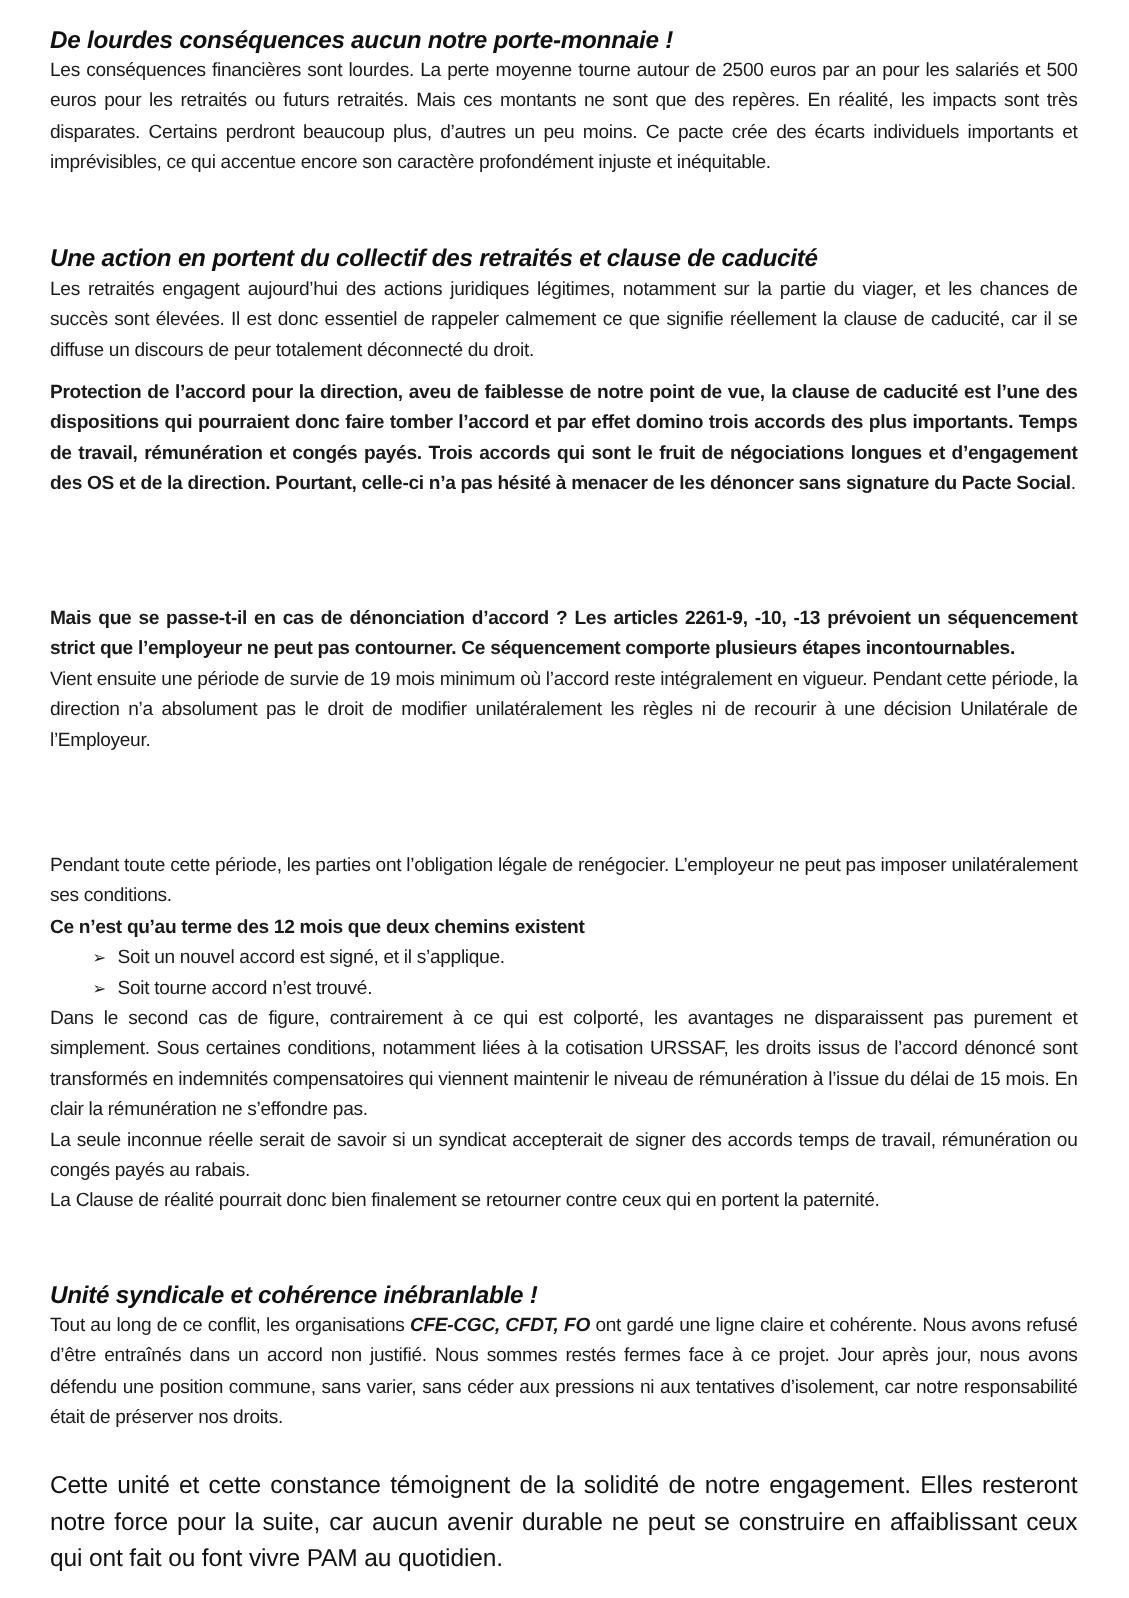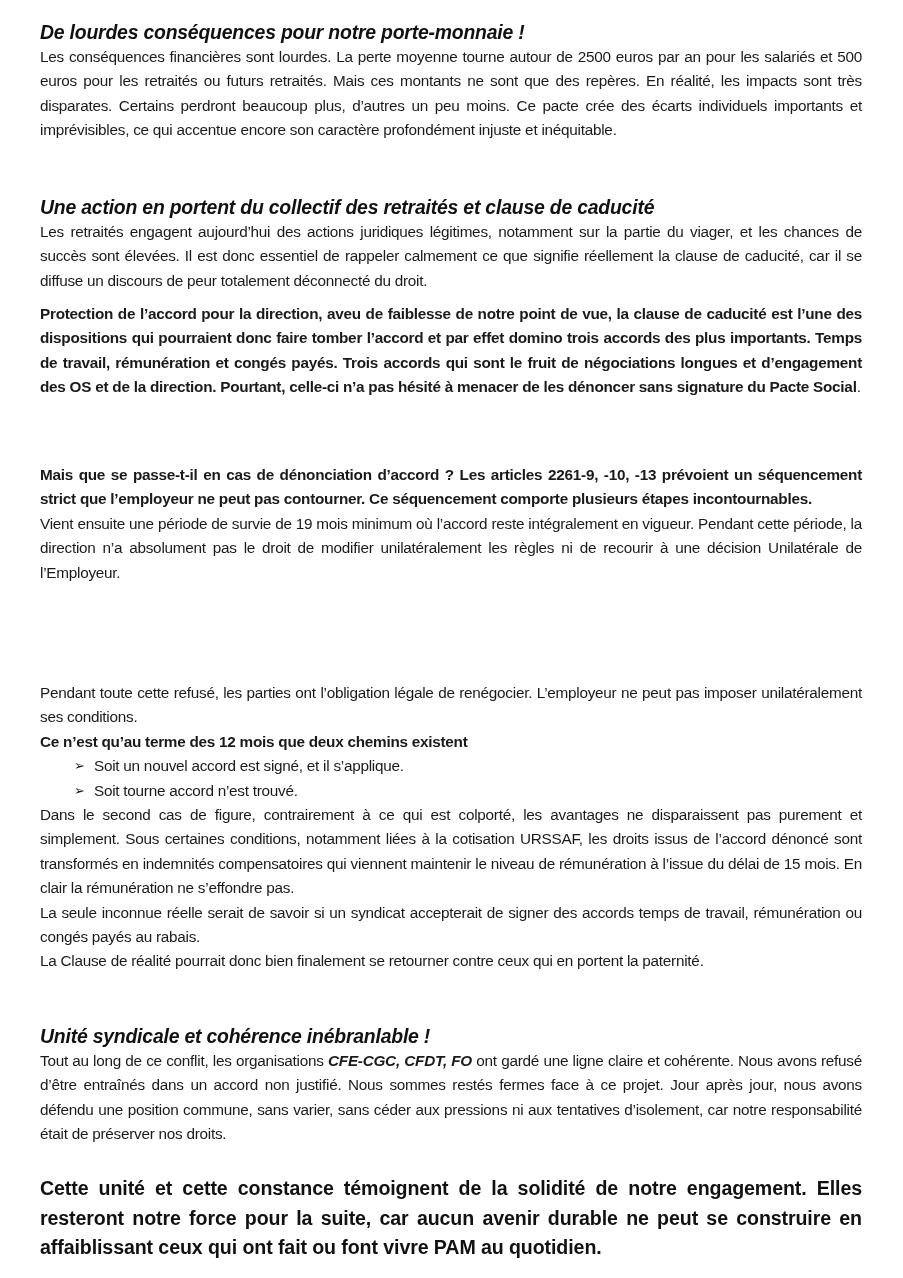--- a/index.html
+++ b/index.html
@@ -20,50 +20,50 @@
       color: #111;
     }
     p { margin: 0; text-align: justify; }
     p.last { text-align: left; font-weight: bold; }
     .b { font-weight: bold; }
     .bi { font-weight: bold; font-style: italic; }
     ul { list-style: none; margin: 0; padding: 0 0 0 34px; }
     ul li { position: relative; padding-left: 20px; }
     ul li .arrow { position: absolute; left: 0; top: 0; font-size: 13px; }
     .final {
-      font-weight: bold; font-size: 19.6px; line-height: 29.5px; letter-spacing: -0.1px;
+      font-weight: normal; font-size: 19.6px; line-height: 29.5px; letter-spacing: -0.1px;
       color: #111;
     }
   </style>
 </head>
 <body>
 
 <div class="page">
 
   <div class="col" style="top:19px;">
-    <div class="h">De lourdes conséquences pour notre porte-monnaie !</div>
+    <div class="h">De lourdes conséquences aucun notre porte-monnaie !</div>
     <p>Les conséquences financières sont lourdes. La perte moyenne tourne autour de 2500 euros par an pour les salariés et 500 euros pour les retraités ou futurs retraités. Mais ces montants ne sont que des repères. En réalité, les impacts sont très disparates. Certains perdront beaucoup plus, d’autres un peu moins. Ce pacte crée des écarts individuels importants et imprévisibles, ce qui accentue encore son caractère profondément injuste et inéquitable.</p>
   </div>
 
   <div class="col" style="top:194px;">
     <div class="h">Une action en portent du collectif des retraités et clause de caducité</div>
     <p>Les retraités engagent aujourd’hui des actions juridiques légitimes, notamment sur la partie du viager, et les chances de succès sont élevées. Il est donc essentiel de rappeler calmement ce que signifie réellement la clause de caducité, car il se diffuse un discours de peur totalement déconnecté du droit.</p>
   </div>
 
   <div class="col" style="top:302px;">
     <p><span class="b">Protection de l’accord pour la direction, aveu de faiblesse de notre point de vue, la clause de caducité est l’une des dispositions qui pourraient donc faire tomber l’accord et par effet domino trois accords des plus importants. Temps de travail, rémunération et congés payés. Trois accords qui sont le fruit de négociations longues et d’engagement des OS et de la direction. Pourtant, celle-ci n’a pas hésité à menacer de les dénoncer sans signature du Pacte Social</span><span>.</span></p>
   </div>
 
-  <div class="col" style="top:463px;">
+  <div class="col" style="top:483px;">
     <p class="b">Mais que se passe-t-il en cas de dénonciation d’accord ? Les articles 2261-9, -10, -13 prévoient un séquencement strict que l’employeur ne peut pas contourner. Ce séquencement comporte plusieurs étapes incontournables.</p>
     <p>Vient ensuite une période de survie de 19 mois minimum où l’accord reste intégralement en vigueur. Pendant cette période, la direction n’a absolument pas le droit de modifier unilatéralement les règles ni de recourir à une décision Unilatérale de l’Employeur.</p>
   </div>
 
   <div class="col" style="top:681px;">
-    <p>Pendant toute cette refusé, les parties ont l’obligation légale de renégocier. L’employeur ne peut pas imposer unilatéralement ses conditions.</p>
+    <p>Pendant toute cette période, les parties ont l’obligation légale de renégocier. L’employeur ne peut pas imposer unilatéralement ses conditions.</p>
     <p class="last">Ce n’est qu’au terme des 12 mois que deux chemins existent</p>
     <ul>
       <li>
         <span class="arrow">➢</span>
         <span>Soit un nouvel accord est signé, et il s’applique.</span>
       </li>
       <li>
         <span class="arrow">➢</span>
         <span>Soit tourne accord n’est trouvé.</span>
       </li>

